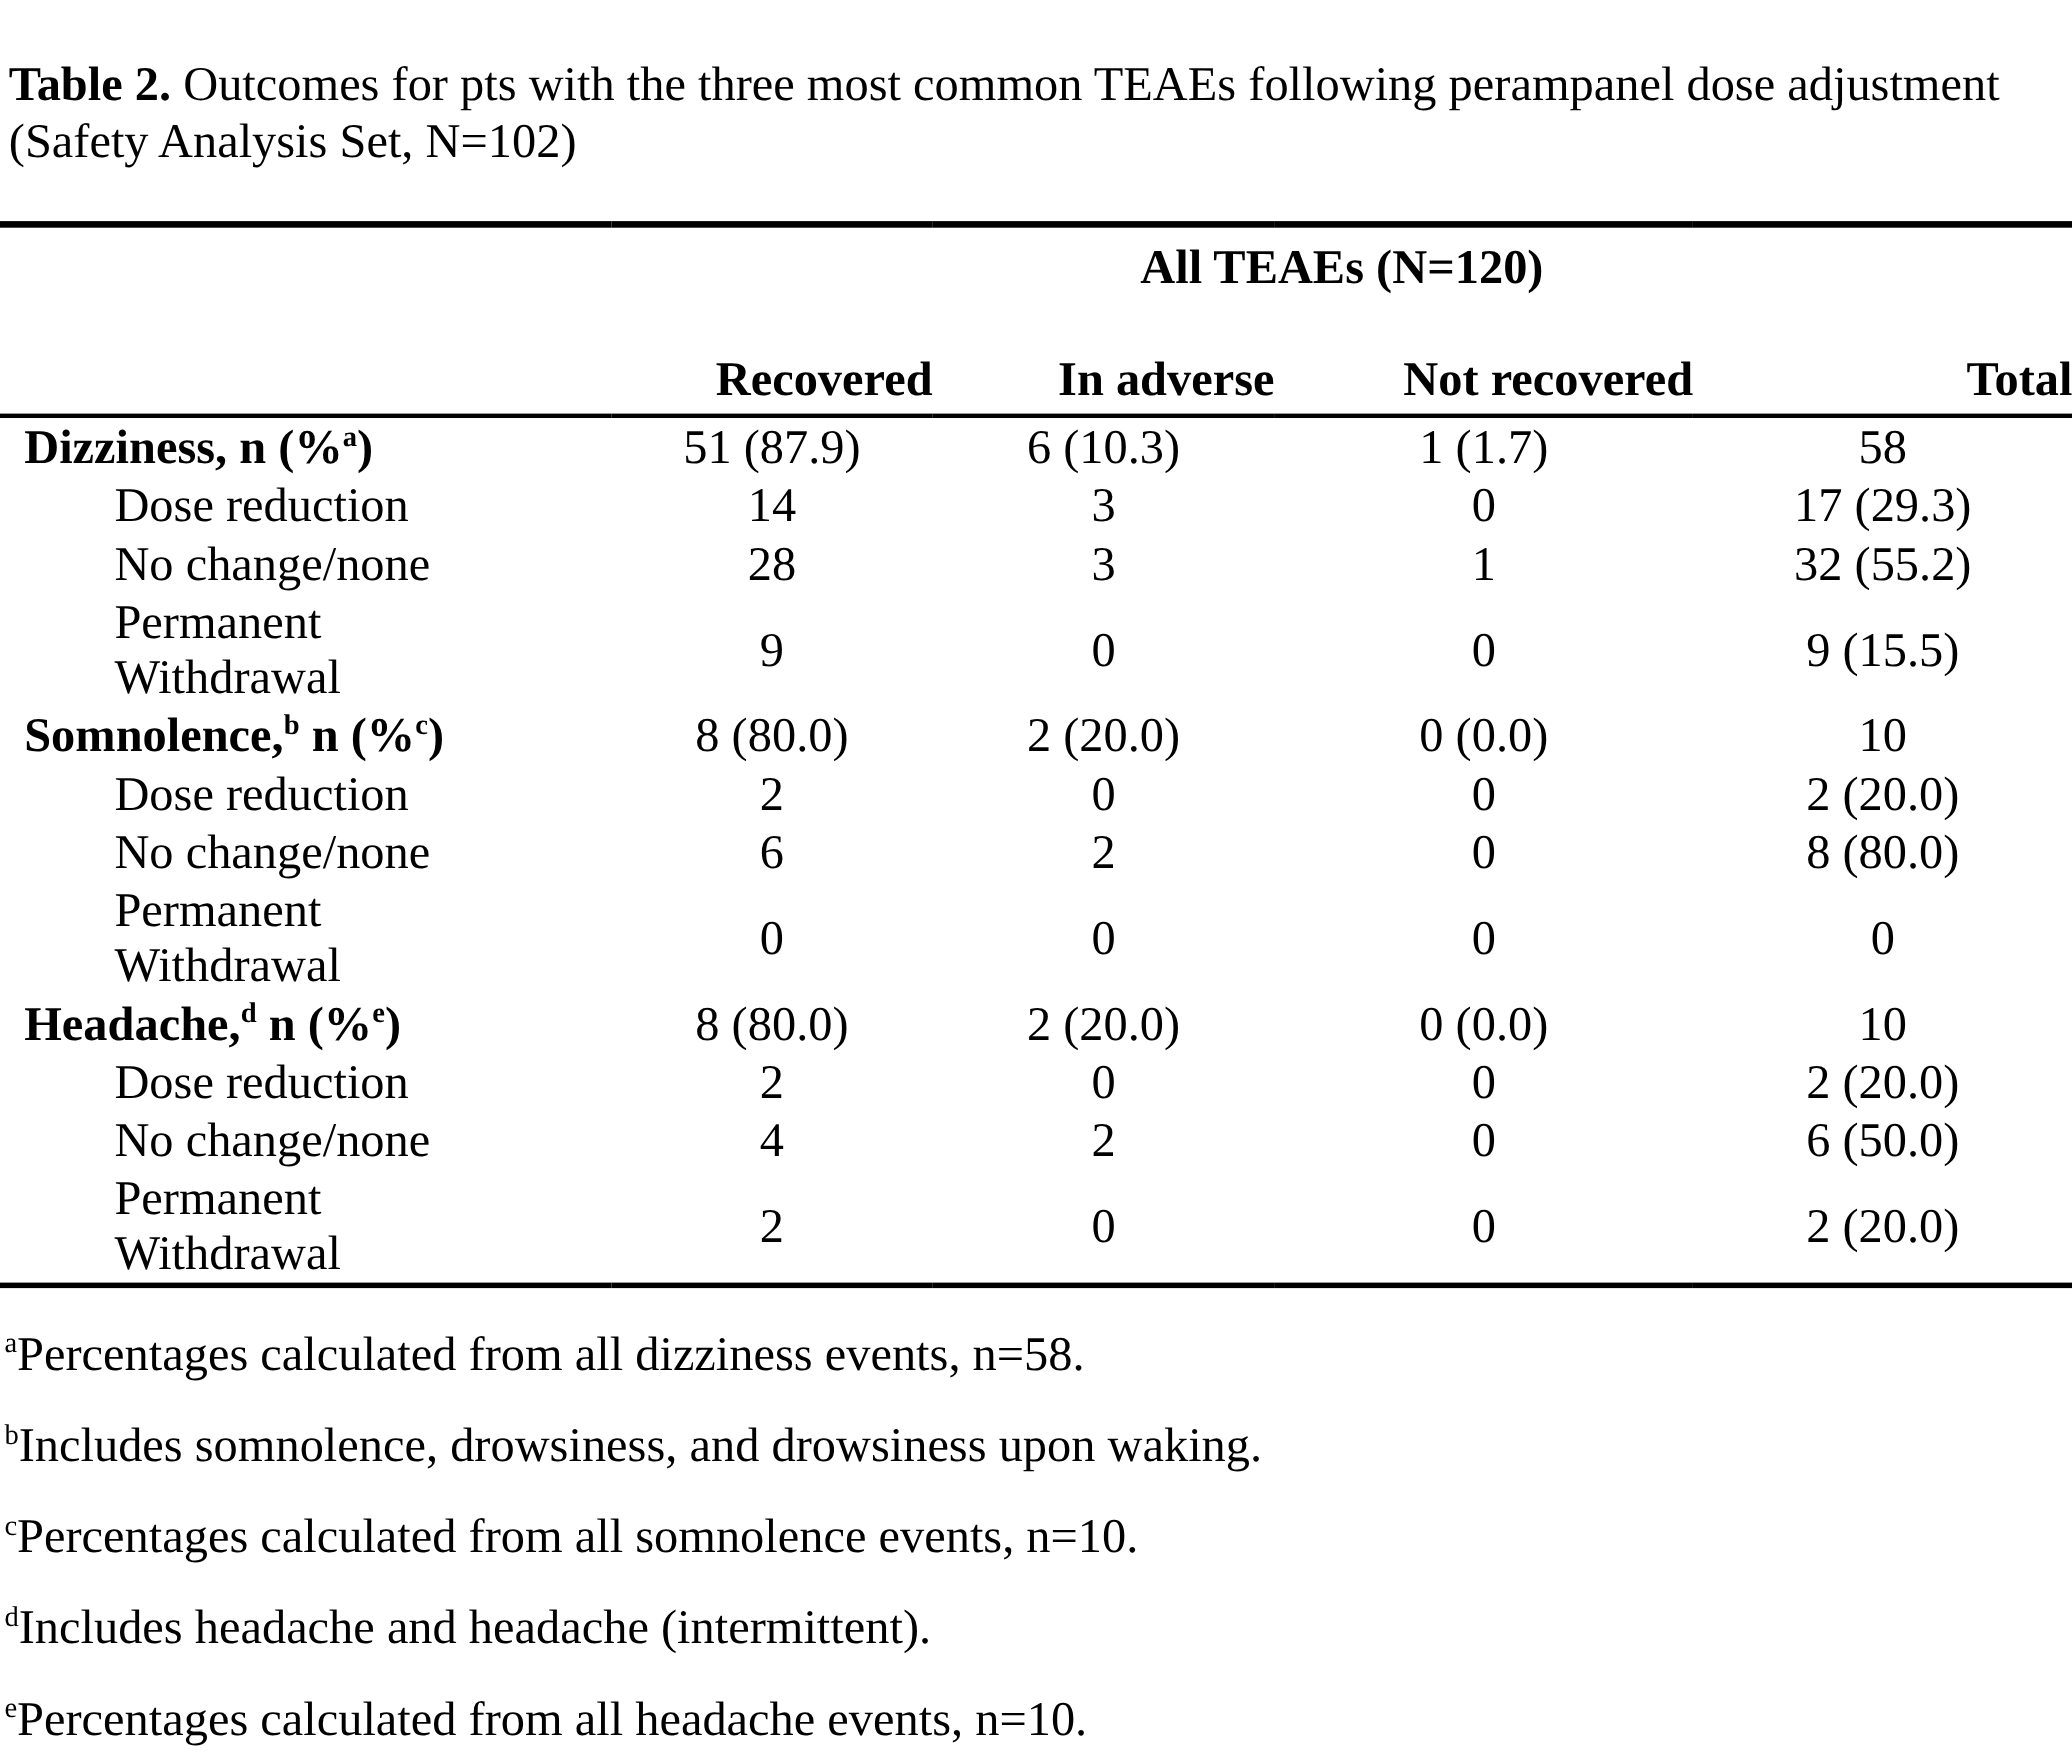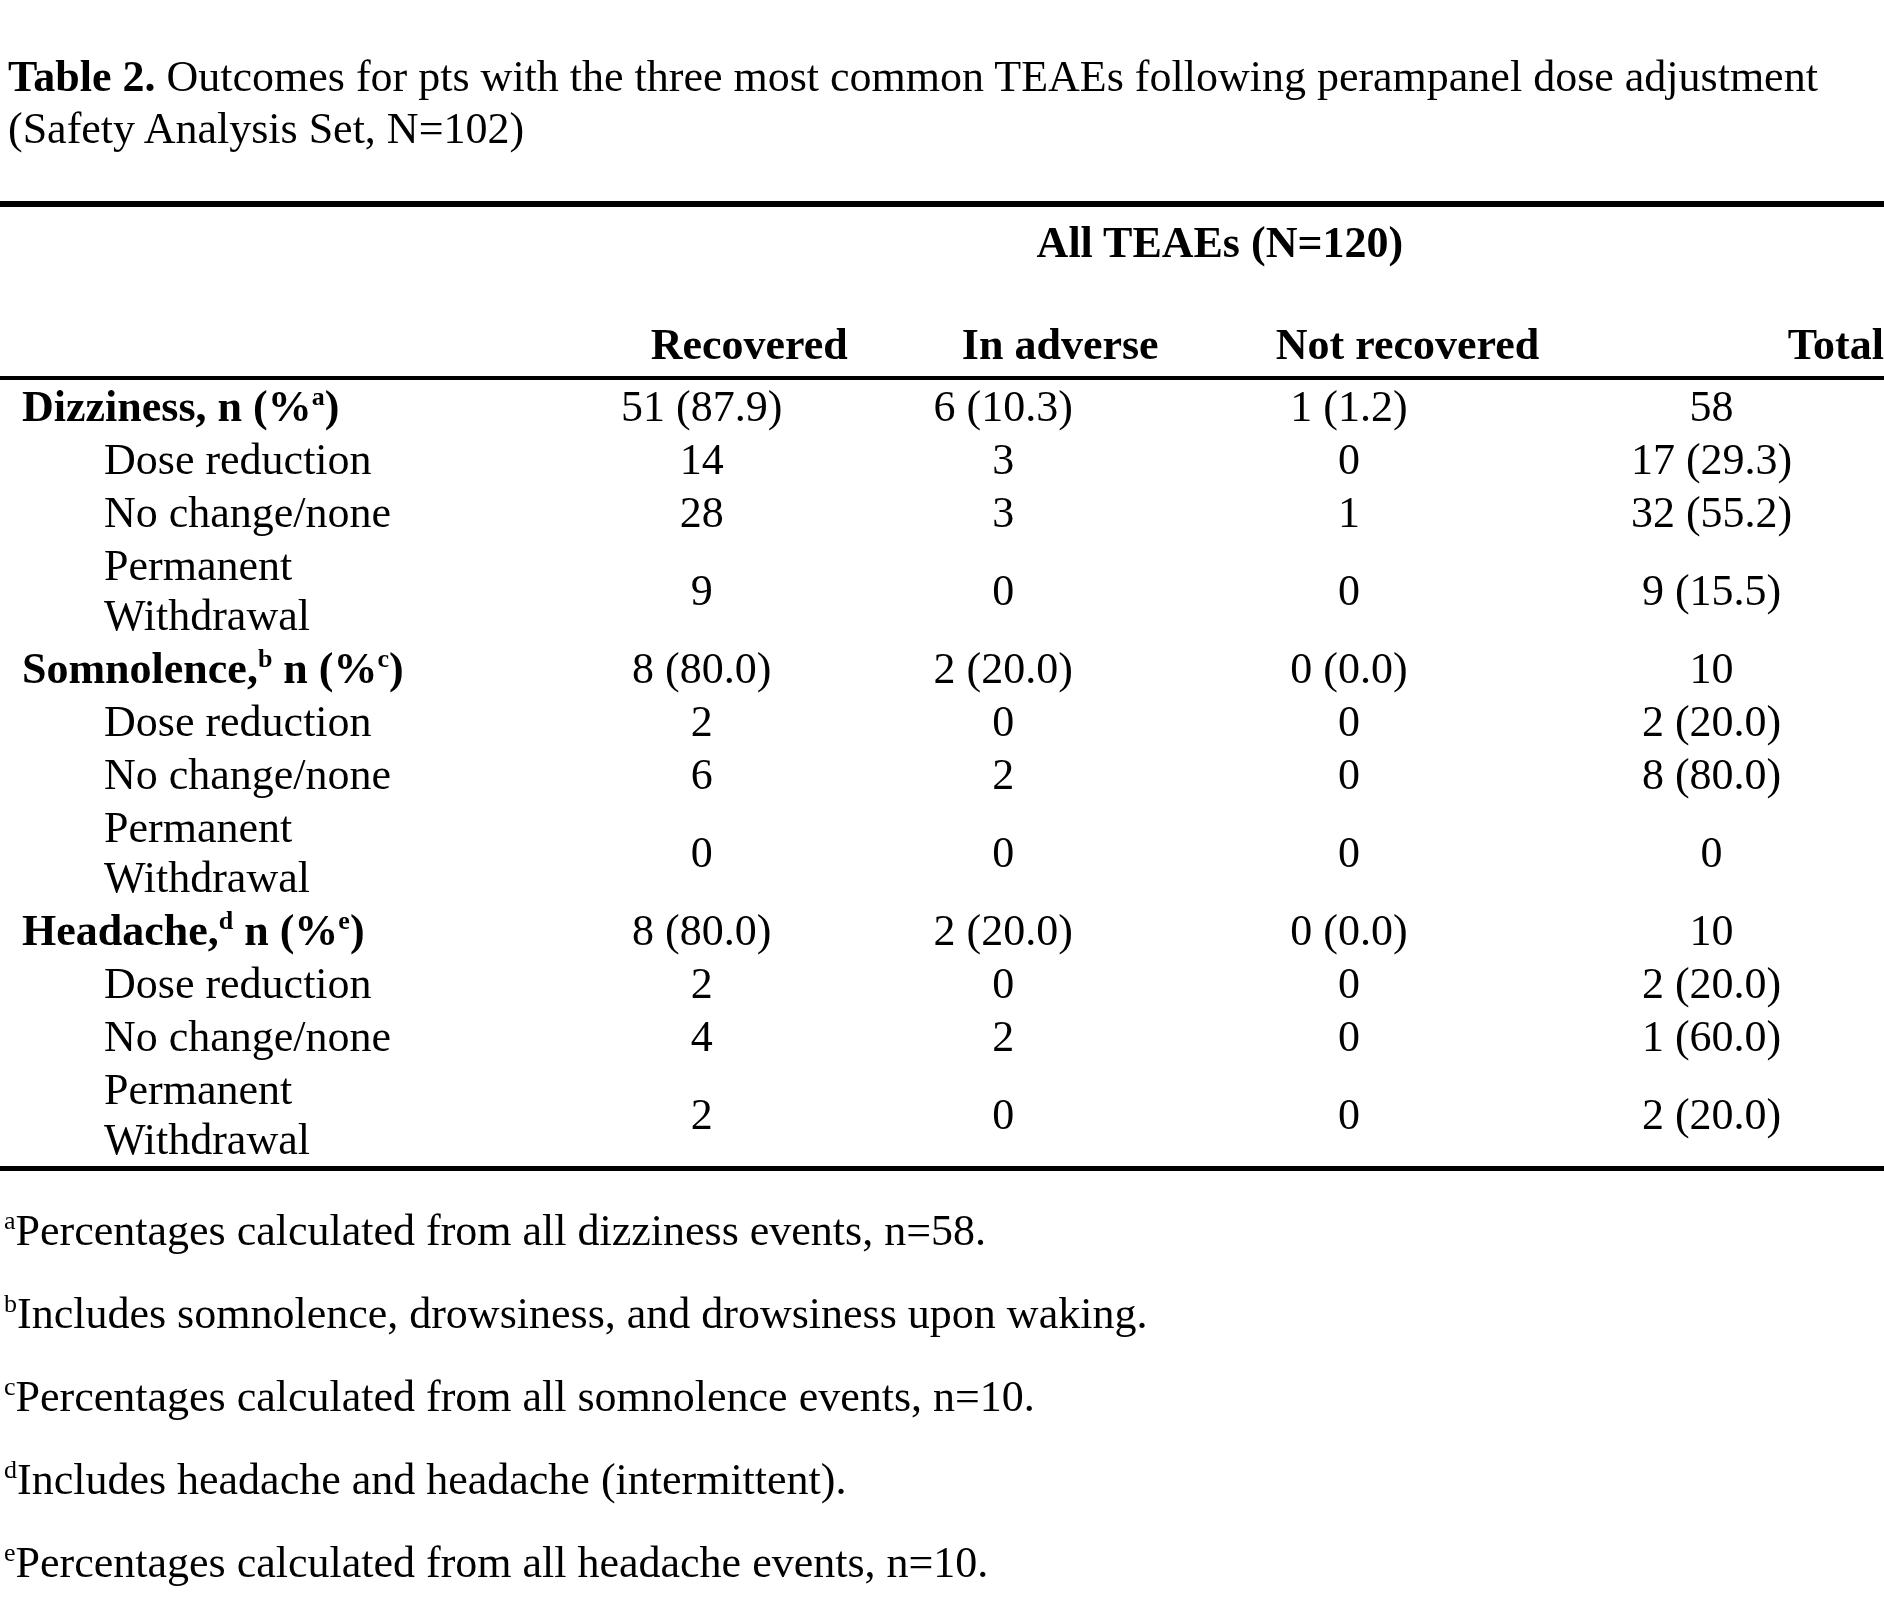--- a/index.html
+++ b/index.html
@@ -100,21 +100,21 @@
         <th>In adverse</th>
         <th>Not recovered</th>
         <th>Total</th>
       </tr>
     </thead>
     <tbody>
       <tr class="group">
         <td class="lbl"><span>Dizziness, n (%</span><sup>a</sup><span>)</span><sup></sup><span></span></td>
         <td>51 (87.9)</td>
         <td>6 (10.3)</td>
-        <td>1 (1.2)</td>
+        <td>1 (1.7)</td>
         <td>58</td>
       </tr>
       <tr class="sub">
         <td class="lbl"><span>Dose reduction</span><sup></sup><span></span><sup></sup><span></span></td>
         <td>14</td>
         <td>3</td>
         <td>0</td>
         <td>17 (29.3)</td>
       </tr>
       <tr class="sub">
@@ -171,21 +171,21 @@
         <td>2</td>
         <td>0</td>
         <td>0</td>
         <td>2 (20.0)</td>
       </tr>
       <tr class="sub">
         <td class="lbl"><span>No change/none</span><sup></sup><span></span><sup></sup><span></span></td>
         <td>4</td>
         <td>2</td>
         <td>0</td>
-        <td>1 (60.0)</td>
+        <td>6 (50.0)</td>
       </tr>
       <tr class="sub double">
         <td class="lbl"><span>Permanent</span><sup></sup><span></span><sup></sup><span></span><span class="lbl2">Withdrawal</span></td>
         <td>2</td>
         <td>0</td>
         <td>0</td>
         <td>2 (20.0)</td>
       </tr>
     </tbody>
   </table>

